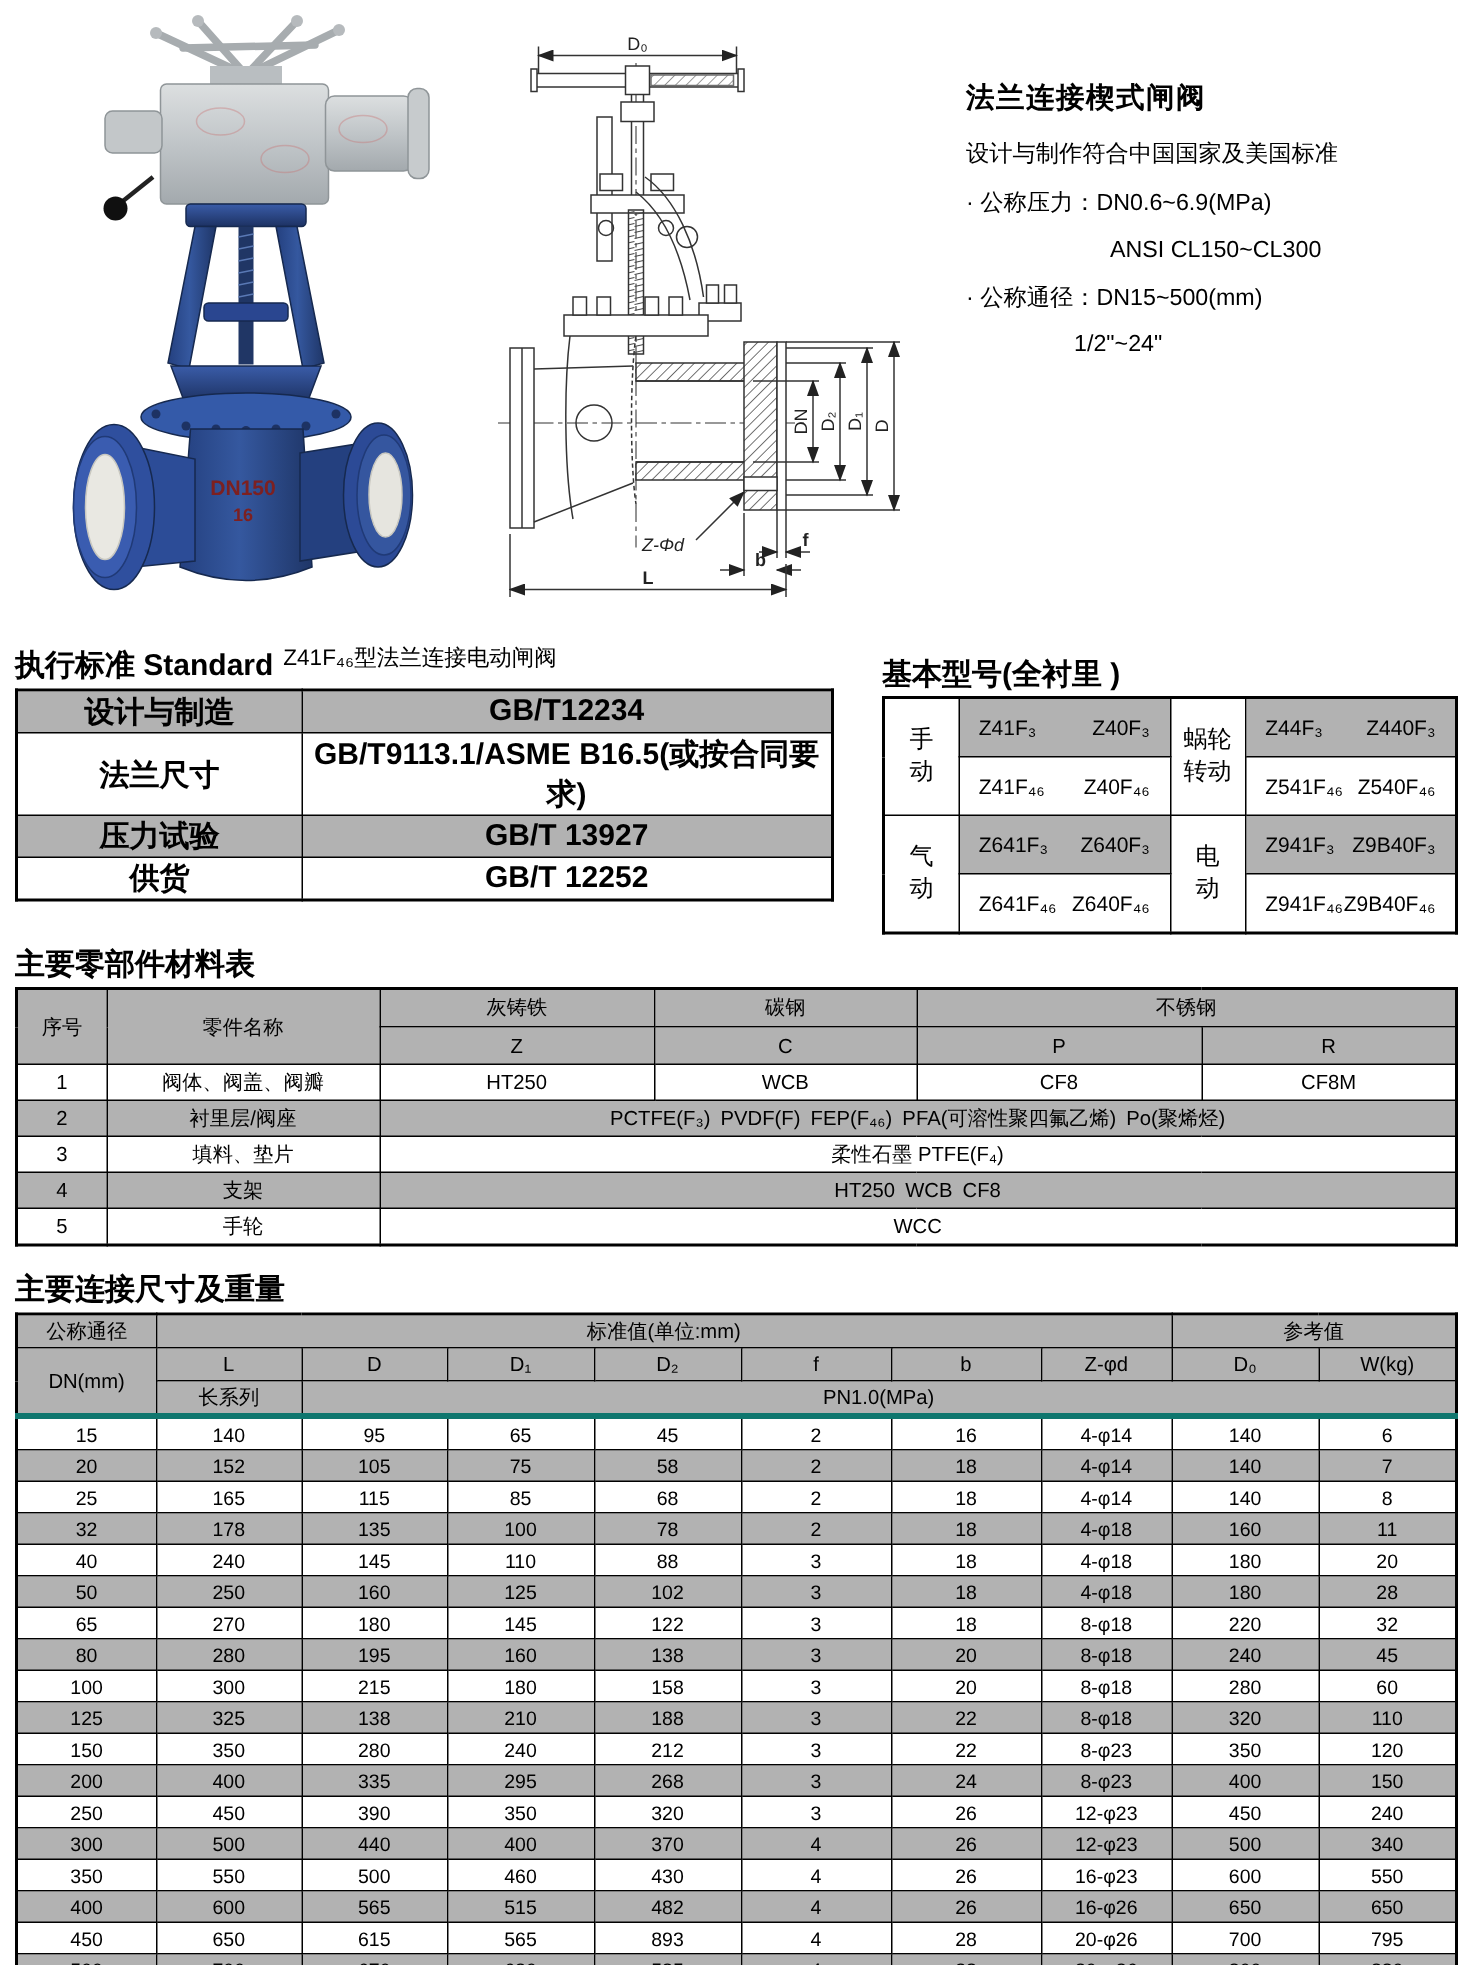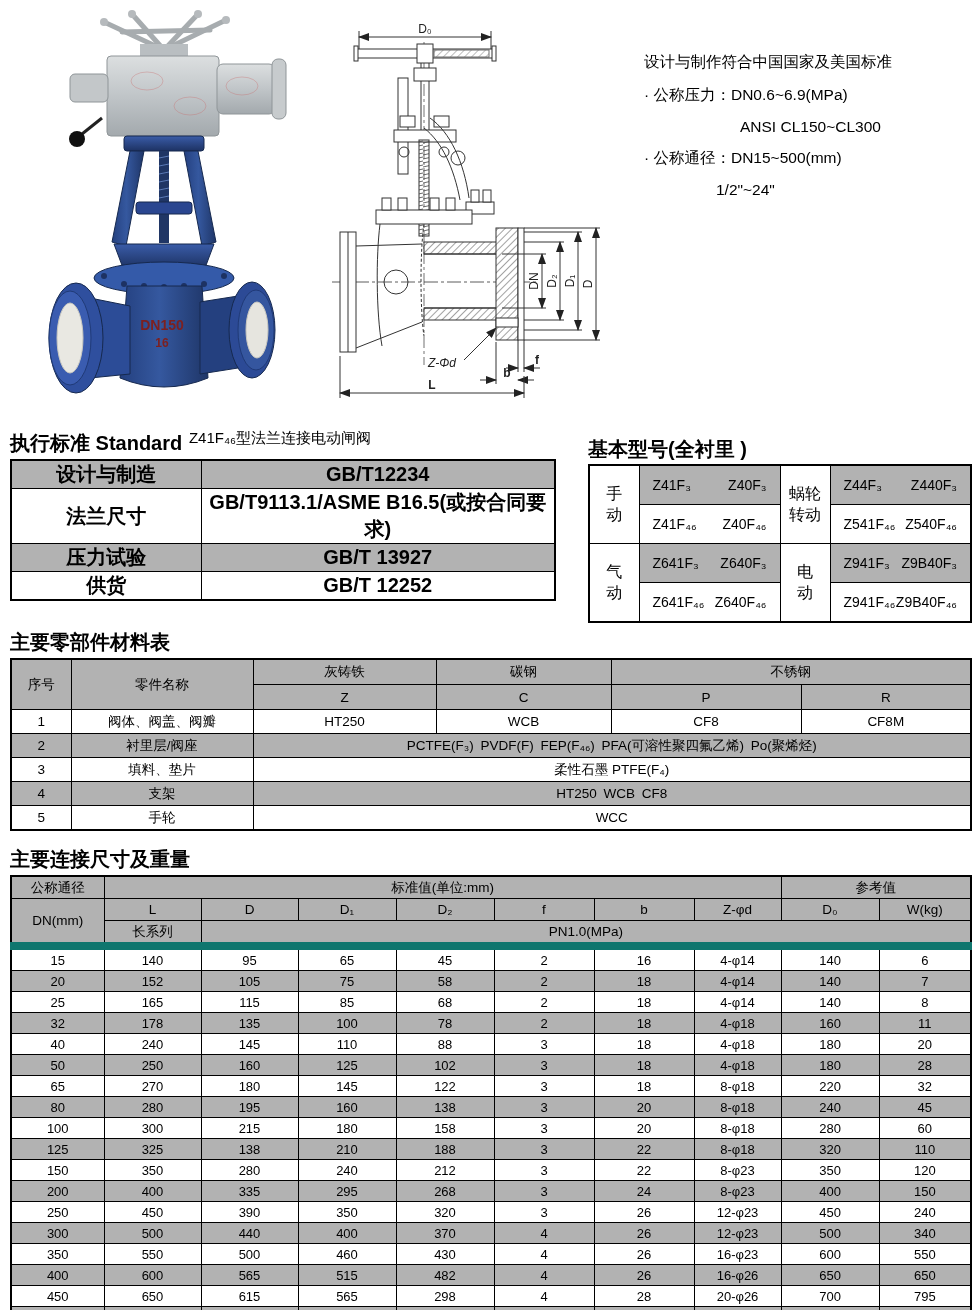--- a/index.html
+++ b/index.html
@@ -33,21 +33,21 @@
   .models-table td.mcell div{display:flex;justify-content:space-between;padding:0 13px;}
   
   .mat-h{left:10px;top:629px;}
   .mat-table{left:10px;top:658px;width:960px;border:2px solid #000;}
   .mat-table td{height:23px;font-size:13.5px;}
   .mat-table tr.hd td{height:24px;}
   
   .dim-h{left:10px;top:846px;}
   .dim-table{left:10px;top:875px;width:960px;border:2px solid #000;}
   .dim-table th{height:21px;font-size:13.5px;background:#b2b2b2;}
-  .dim-table thead{border-bottom:8px solid #0f766e;}
+  .dim-table thead{border-bottom:4px solid #0f766e;}
   .dim-table td{height:20px;font-size:13px;}
   .dim-table tbody tr:nth-child(even) td{background:#b2b2b2;}
   
   .photo{left:12px;top:6px;width:306px;height:400px;}
   .drawing{left:324px;top:20px;width:300px;height:392px;}
   svg text{font-family:"Liberation Sans","DejaVu Sans",sans-serif;}
 </style>
 </head>
 <body>
 
@@ -254,20 +254,21 @@
     <text x="268" y="264" text-anchor="middle" transform="rotate(-90 268 264)">D</text>
     <text x="118" y="347" text-anchor="middle" font-style="italic">Z-Φd</text>
     <text x="213" y="344" text-anchor="middle" font-weight="bold">f</text>
     <text x="183" y="357" text-anchor="middle" font-weight="bold">b</text>
     <text x="108" y="369" text-anchor="middle" font-weight="bold">L</text>
   </g>
 </svg>
 </div>
 
 <div class="abs intro">
+  <div class="intro-title">法兰连接楔式闸阀</div>
   <div class="intro-line">设计与制作符合中国国家及美国标准</div>
   <div class="intro-line">· 公称压力：DN0.6~6.9(MPa)</div>
   <div class="intro-line indent">ANSI CL150~CL300</div>
   <div class="intro-line">· 公称通径：DN15~500(mm)</div>
   <div class="intro-line indent2">1/2"~24"</div>
 </div>
 
 <div class="abs caption">Z41F₄₆型法兰连接电动闸阀</div>
 
 <div class="abs h std-h">执行标准 Standard</div>
@@ -655,21 +656,21 @@
         <td>26</td>
         <td>16-φ26</td>
         <td>650</td>
         <td>650</td>
       </tr>
       <tr>
         <td>450</td>
         <td>650</td>
         <td>615</td>
         <td>565</td>
-        <td>298</td>
+        <td>893</td>
         <td>4</td>
         <td>28</td>
         <td>20-φ26</td>
         <td>700</td>
         <td>795</td>
       </tr>
       <tr>
         <td>500</td>
         <td>700</td>
         <td>670</td>

